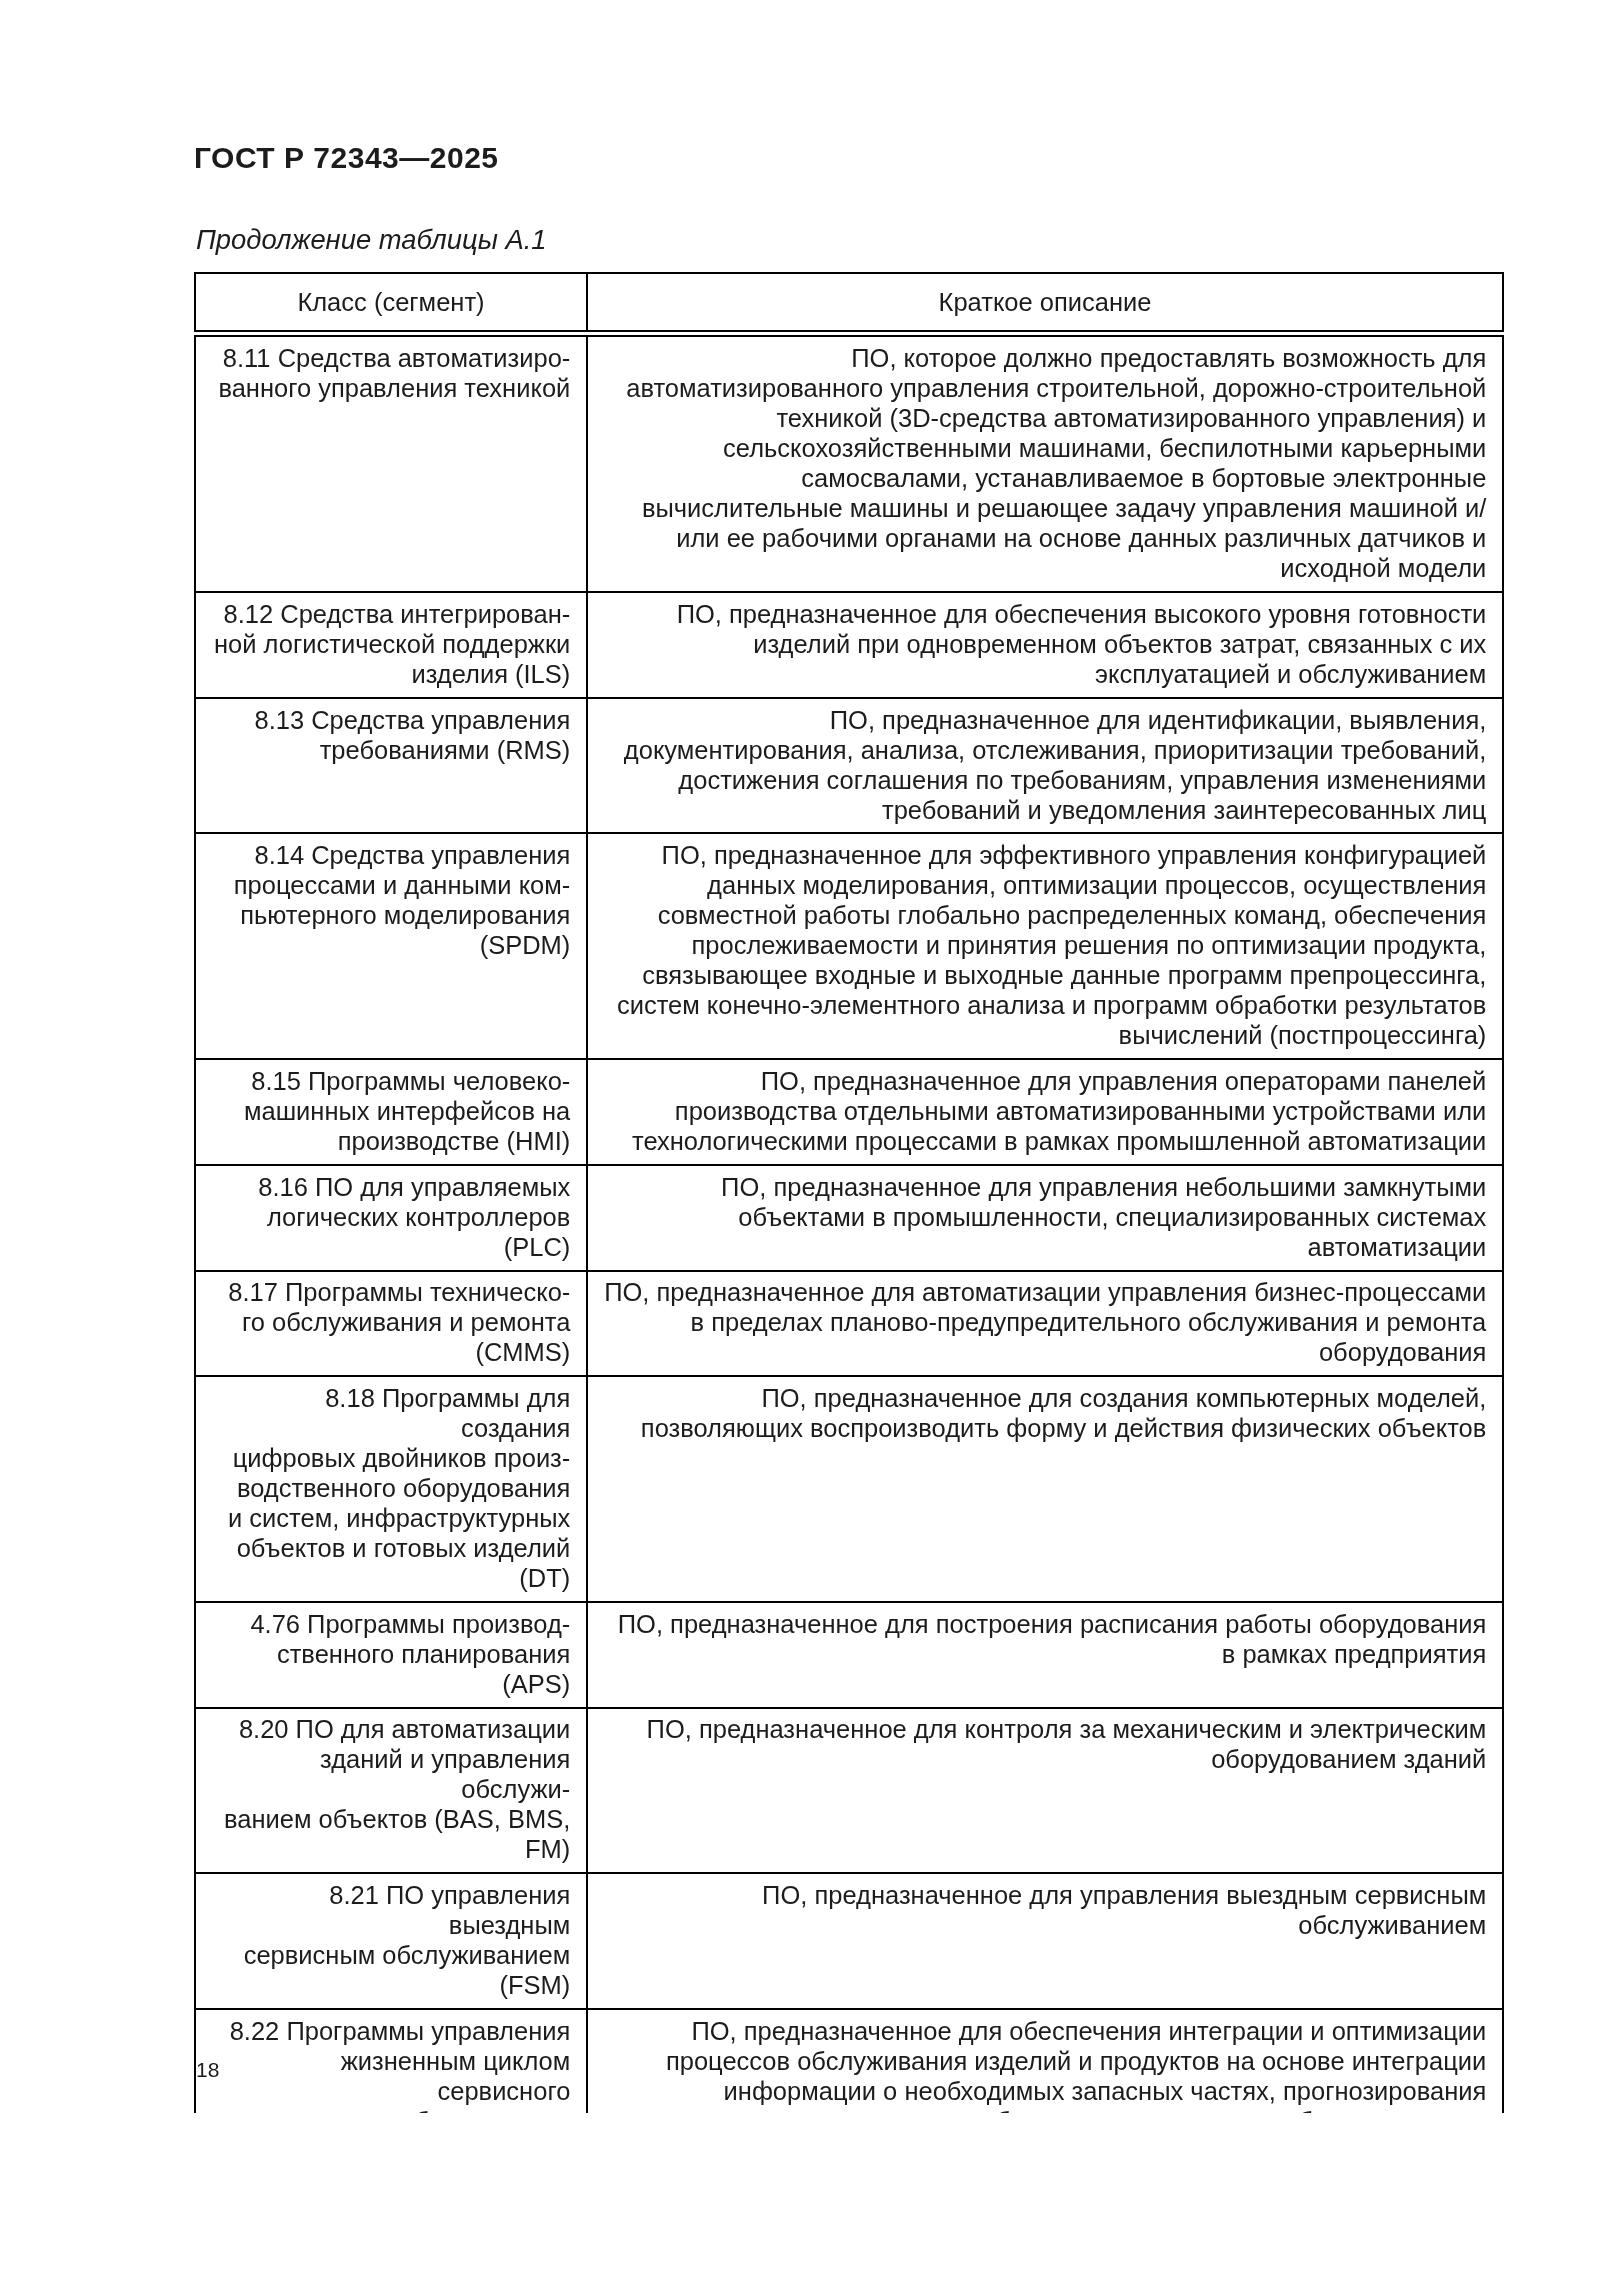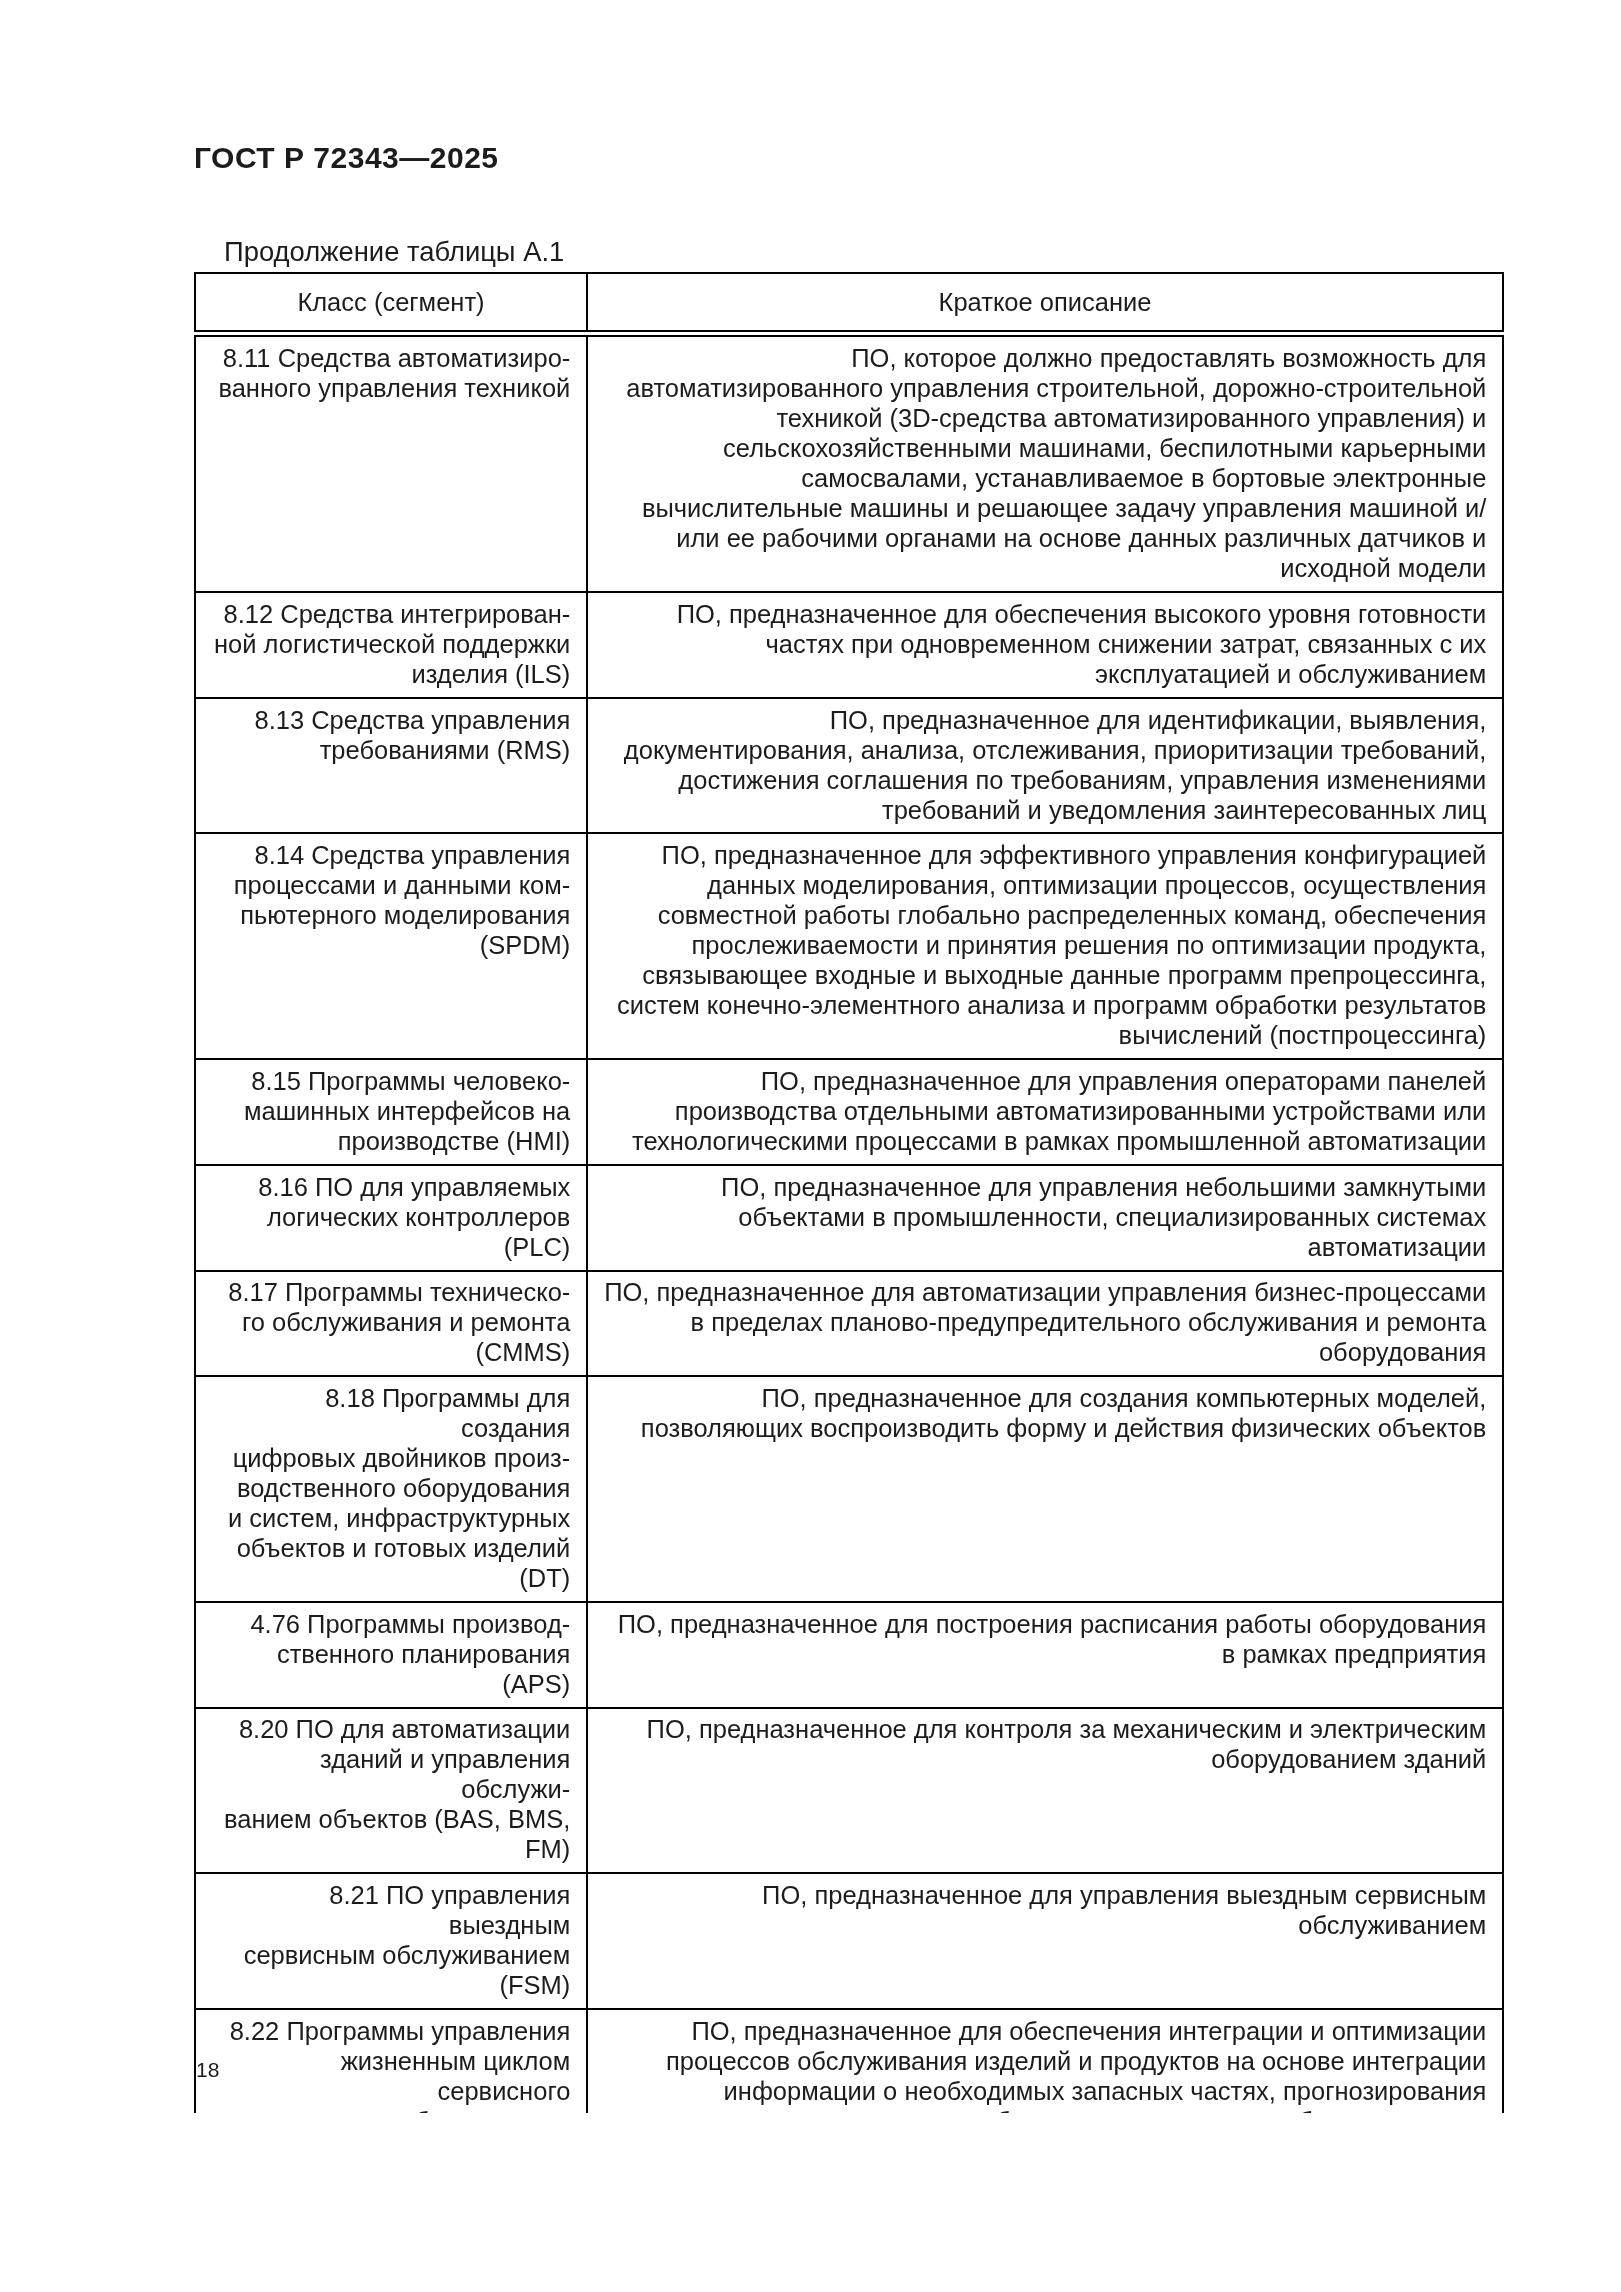--- a/index.html
+++ b/index.html
@@ -21,23 +21,23 @@
     left: 194px;
     top: 141px;
     font-size: 30px;
     font-weight: bold;
     letter-spacing: 0.5px;
     white-space: nowrap;
   }
   .table-caption {
     position: absolute;
     left: 196px;
-    top: 236px;
+    top: 224px;
     font-size: 27.4px;
-    margin-left: 28px;
+    font-style: italic;
   }
   table.gost-table {
     position: absolute;
     left: 194px;
     top: 272px;
     width: 1310px;
     border-collapse: collapse;
     table-layout: fixed;
     border: 2.9px solid #000;
     border-bottom-width: 3.9px;
@@ -97,21 +97,21 @@
     <tbody>
       <tr>
         <td class="klass-cell">8.11 Средства автоматизиро-
 ванного управления техникой</td>
         <td class="desc-cell">ПО, которое должно предоставлять возможность для автоматизированного управления строительной, дорожно-строительной техникой (3D-средства автоматизированного управления) и сельскохозяйственными машинами, беспилотными карьерными самосвалами, устанавливаемое в бортовые электронные вычислительные машины и решающее задачу управления машиной и/или ее рабочими органами на основе данных различных датчиков и исходной модели</td>
       </tr>
         <tr>
         <td class="klass-cell">8.12 Средства интегрирован-
 ной логистической поддержки
 изделия (ILS)</td>
-        <td class="desc-cell">ПО, предназначенное для обеспечения высокого уровня готовности частях при одновременном снижении затрат, связанных с их эксплуатацией и обслуживанием</td>
+        <td class="desc-cell">ПО, предназначенное для обеспечения высокого уровня готовности изделий при одновременном объектов затрат, связанных с их эксплуатацией и обслуживанием</td>
       </tr>
         <tr>
         <td class="klass-cell">8.13 Средства управления
 требованиями (RMS)</td>
         <td class="desc-cell">ПО, предназначенное для идентификации, выявления, документирования, анализа, отслеживания, приоритизации требований, достижения соглашения по требованиям, управления изменениями требований и уведомления заинтересованных лиц</td>
       </tr>
         <tr>
         <td class="klass-cell">8.14 Средства управления
 процессами и данными ком-
 пьютерного моделирования

